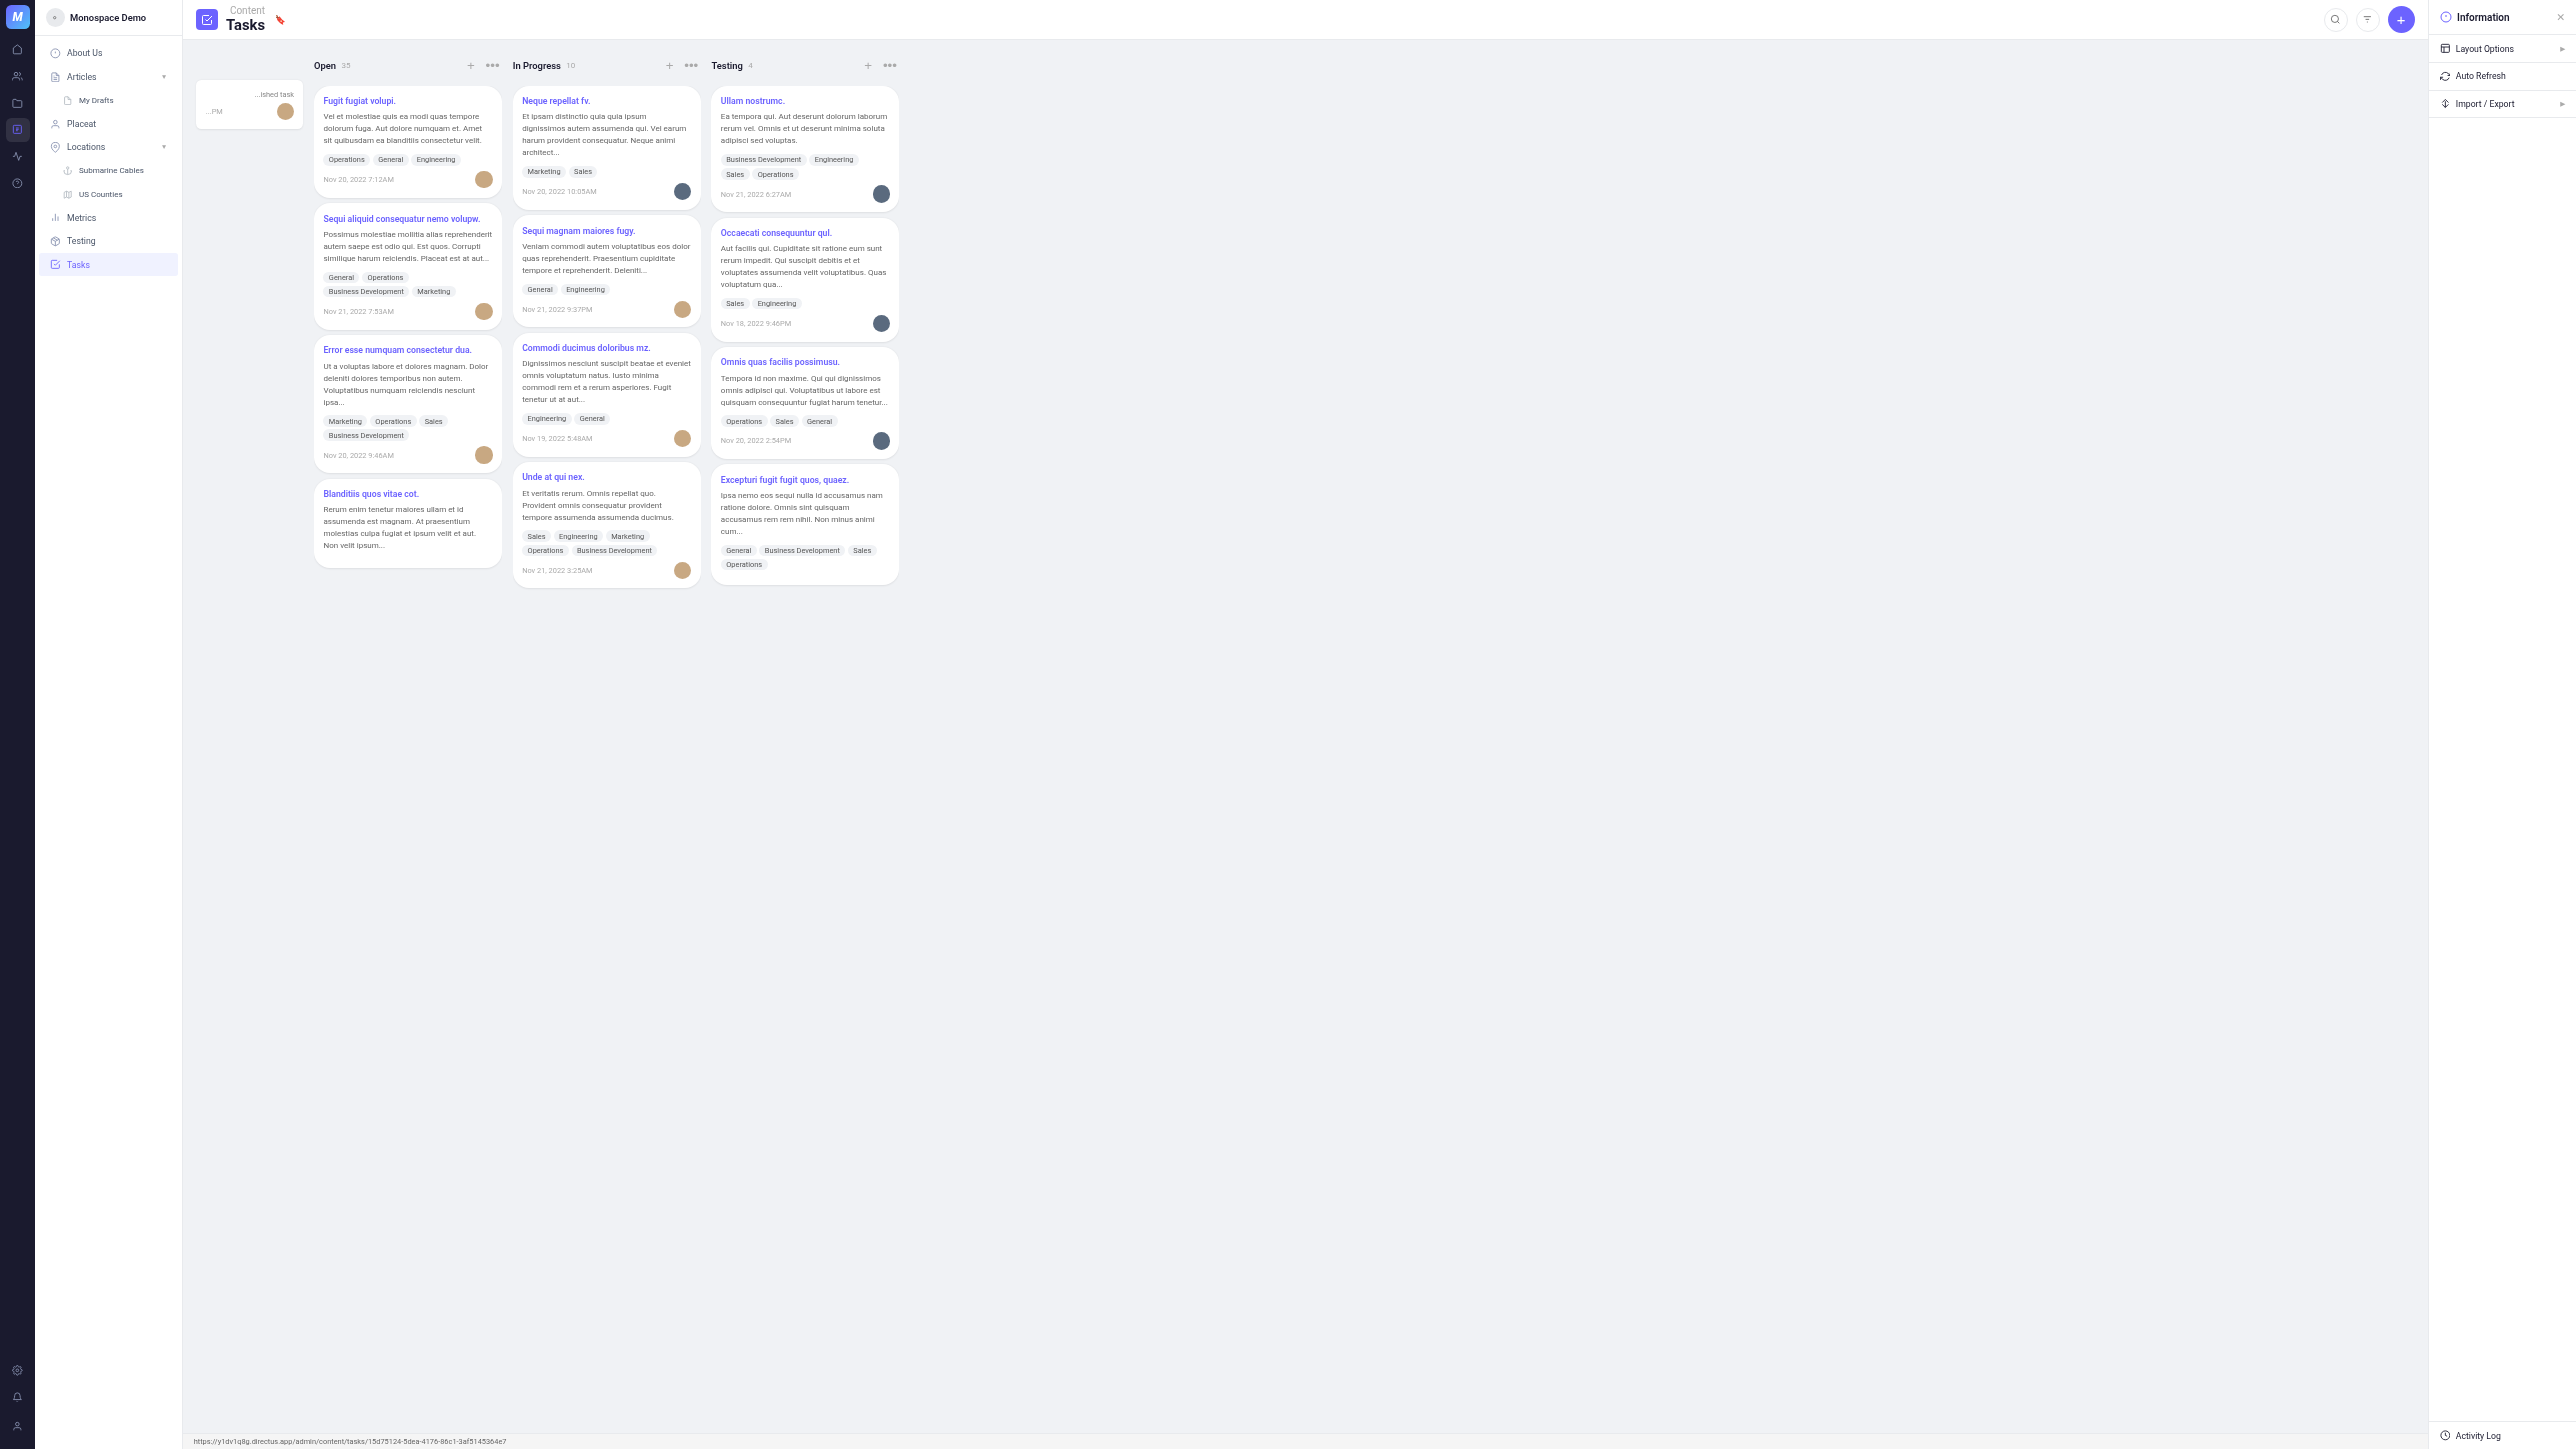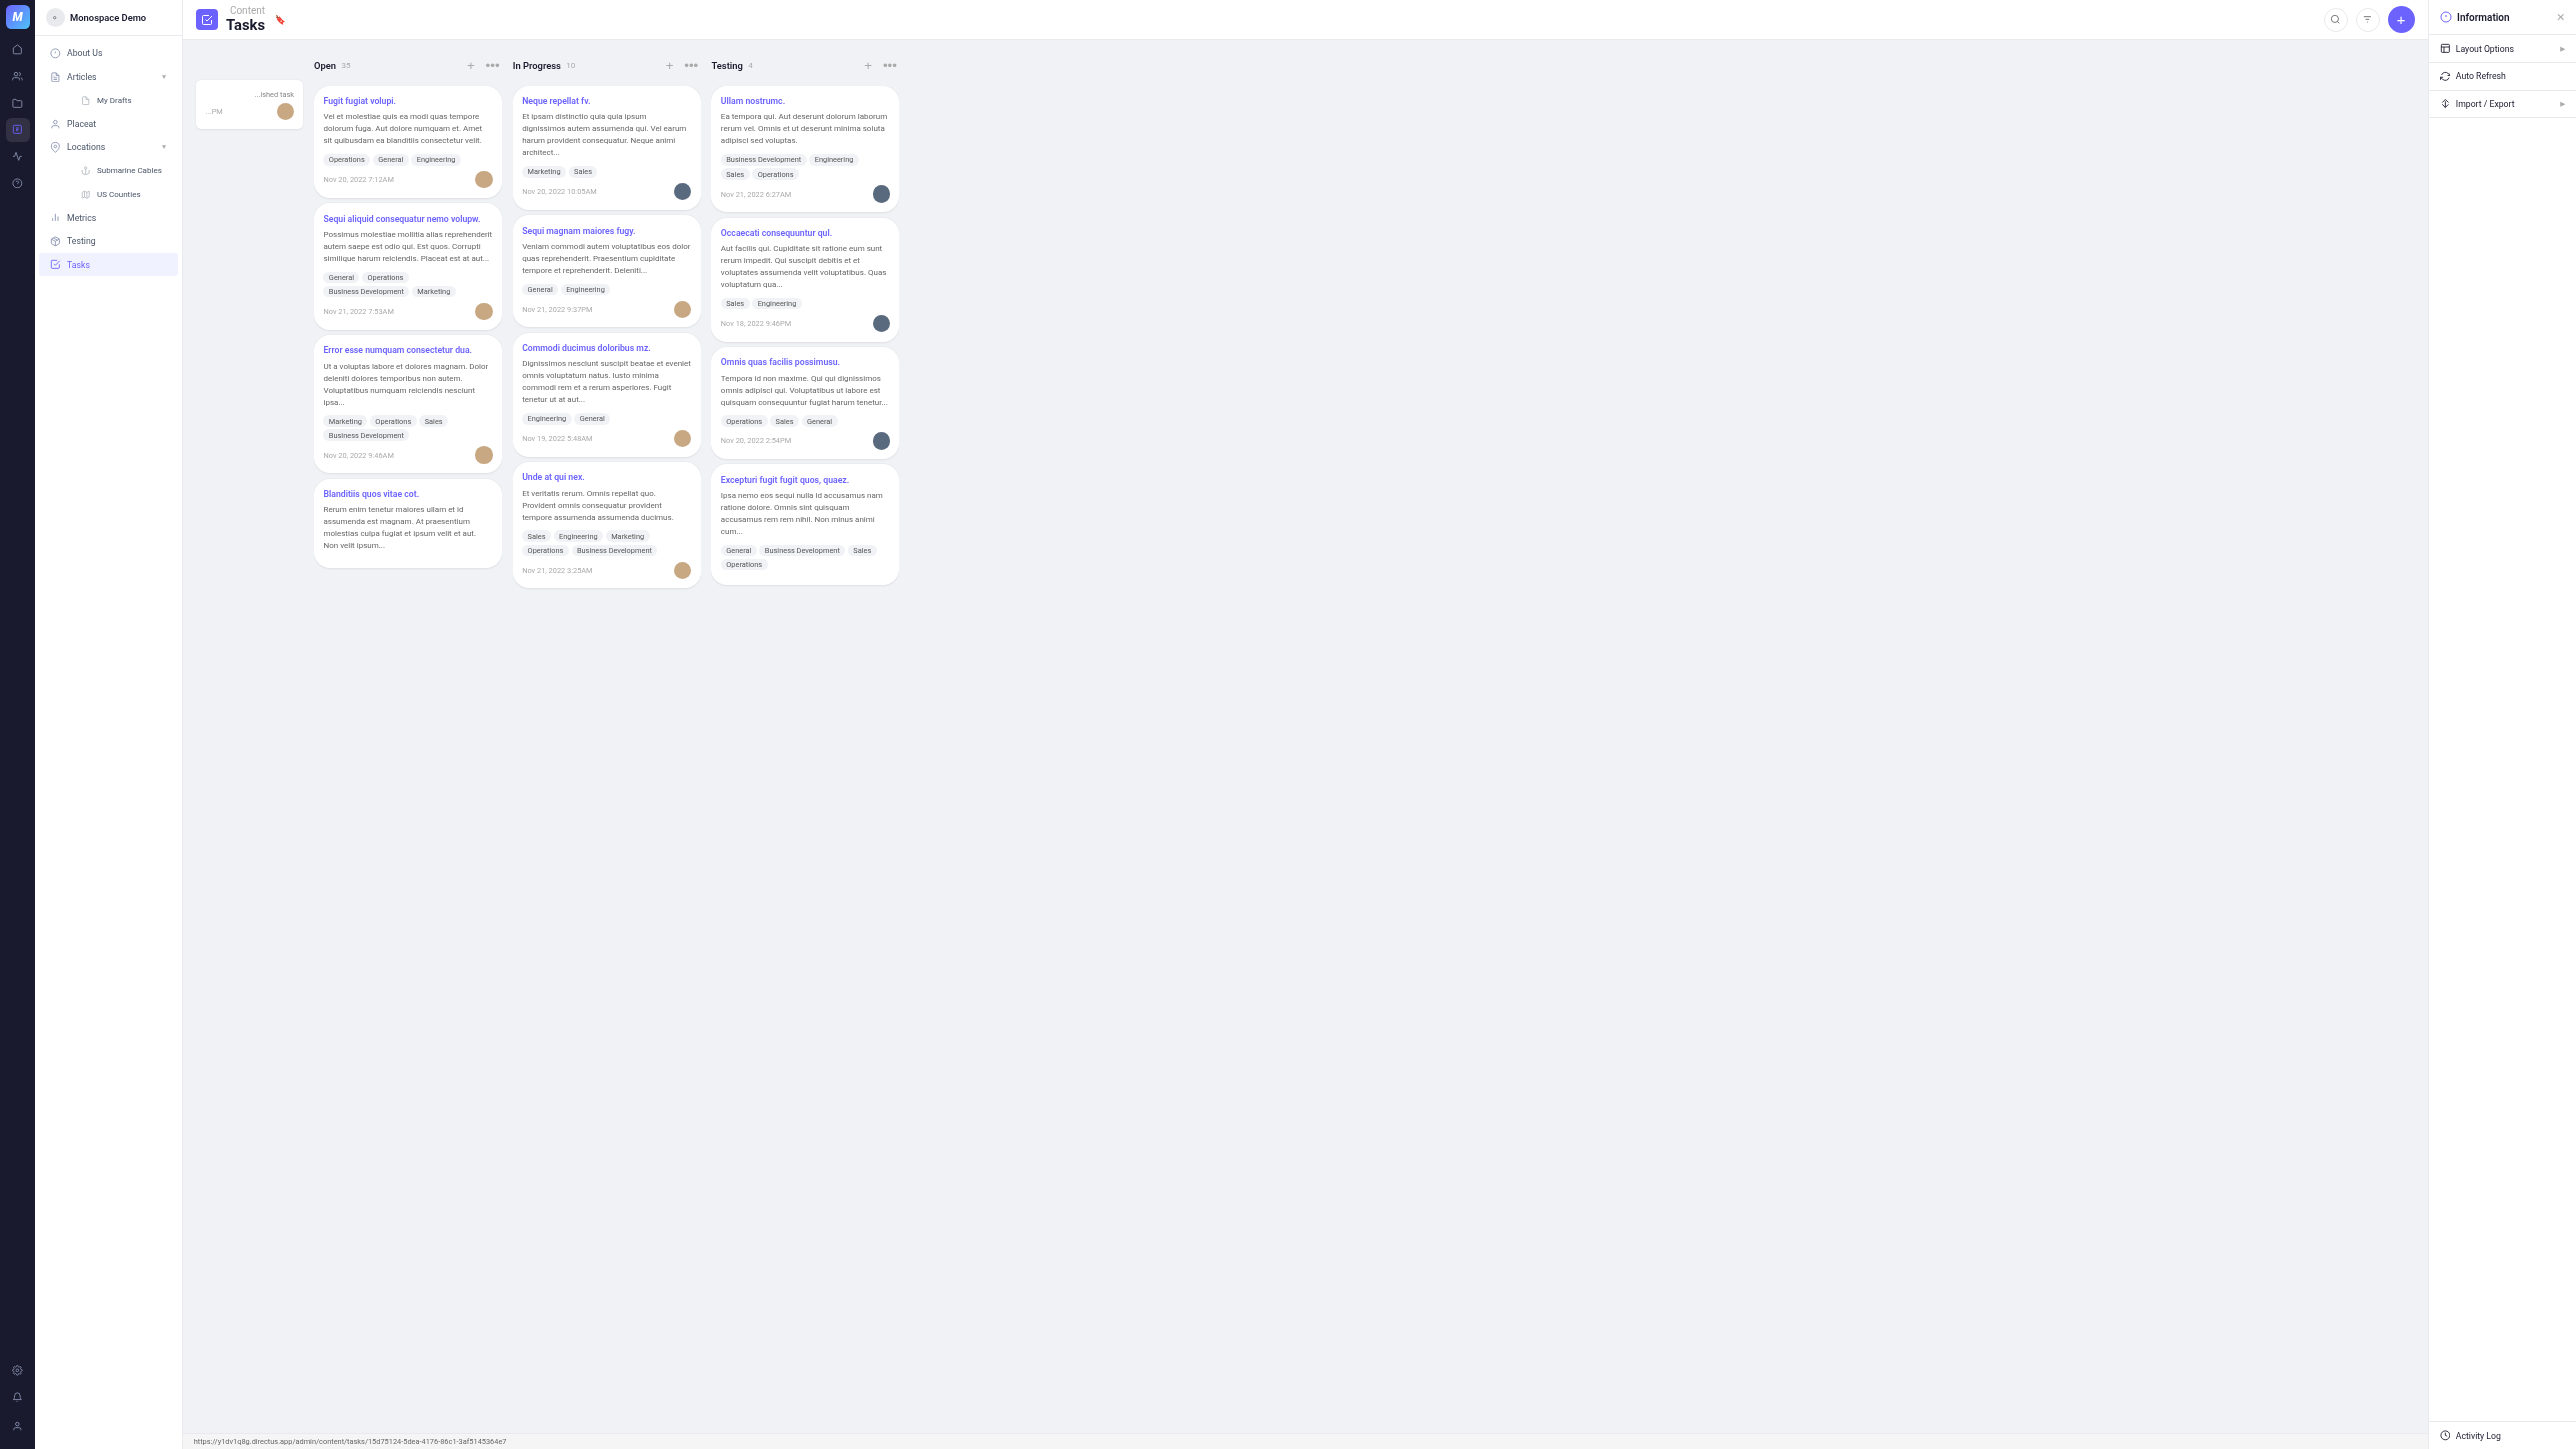--- a/index.html
+++ b/index.html
@@ -30,21 +30,21 @@
     .workspace-name { font-size: 9.4px; font-weight: 600; color: #1a1a2e; }
     .sidebar-nav { padding: 5.4px 0; flex: 1; }
     .nav-item {
       display: flex; align-items: center; gap: 5.4px; padding: 5.4px 10.7px; cursor: pointer; color: #4a5568; font-size: 8.7px; border-radius: 2.7px; margin: 0.7px 4px;
     }
     .nav-item.active { background: #f0f2ff; color: #6c63ff; }
     .nav-item .nav-icon { width: 12px; height: 12px; display: flex; align-items: center; justify-content: center; color: #8892b0; flex-shrink: 0; }
     .nav-item.active .nav-icon { color: #6c63ff; }
     .nav-item .nav-label { flex: 1; }
     .nav-item .nav-arrow { color: #aaa; font-size: 6.7px; }
-    .nav-sub { padding-left: 30px; }
+    .nav-sub { padding-left: 12px; }
     .nav-sub .nav-item { font-size: 8px; }
     .nav-sub .nav-item .nav-icon { color: #adb5bd; }
 
     
     .main { flex: 1; display: flex; flex-direction: column; overflow: hidden; }
 
     
     .header {
       background: #fff; border-bottom: 0.7px solid #e8eaed; padding: 0 13.4px; height: 40px; display: flex; align-items: center; gap: 8px; flex-shrink: 0;
     }

